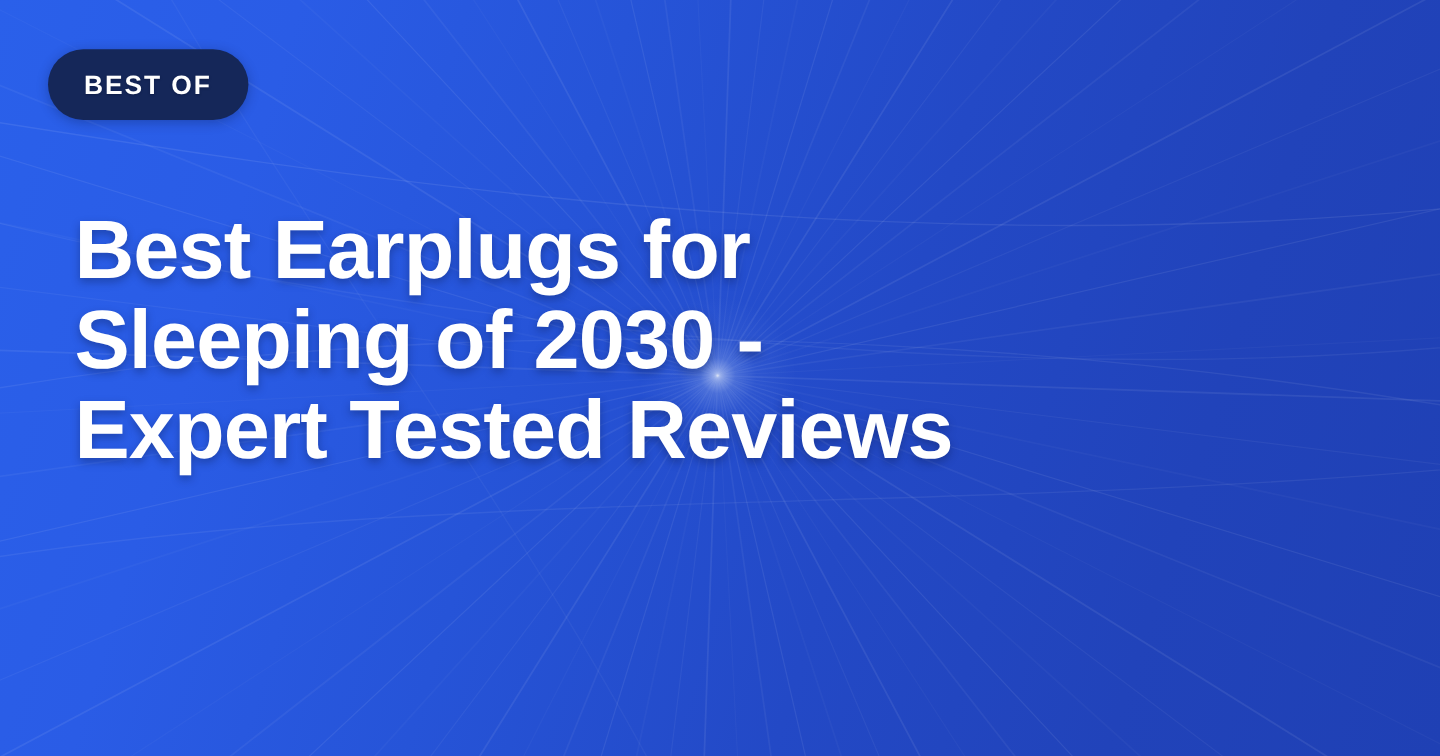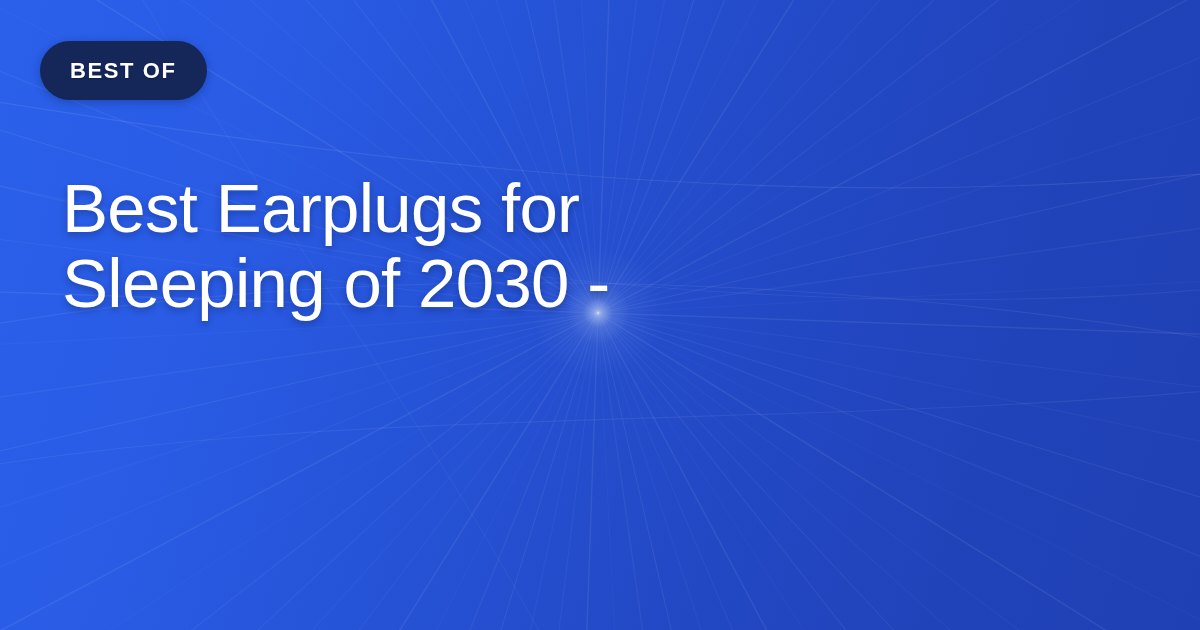--- a/index.html
+++ b/index.html
@@ -82,21 +82,21 @@
     white-space:nowrap;
     text-shadow:0 1px 2px rgba(5,15,50,0.45);
   }
 
   .headline {
     position:absolute;
     left:62px;
     top:172px;
     width:1060px;
     font-size:69px;
-    font-weight:normal;
+    font-weight:bold;
     line-height:1.085;
     letter-spacing:-0.7px;
     color:#ffffff;
     text-shadow:0 3px 7px rgba(8,20,62,0.34);
   }
   .headline .ln { display:block; white-space:nowrap; }
 </style>
 </head>
 <body>
 
@@ -191,16 +191,17 @@
 
   <div id="content">
 
     <div class="badge">
       <span class="badge-label">BEST OF</span>
     </div>
 
     <h1 class="headline">
       <span class="ln">Best Earplugs for</span>
       <span class="ln">Sleeping of 2030 -</span>
+      <span class="ln">Expert Tested Reviews</span>
     </h1>
 
   </div>
 </div>
 
 </body></html>

